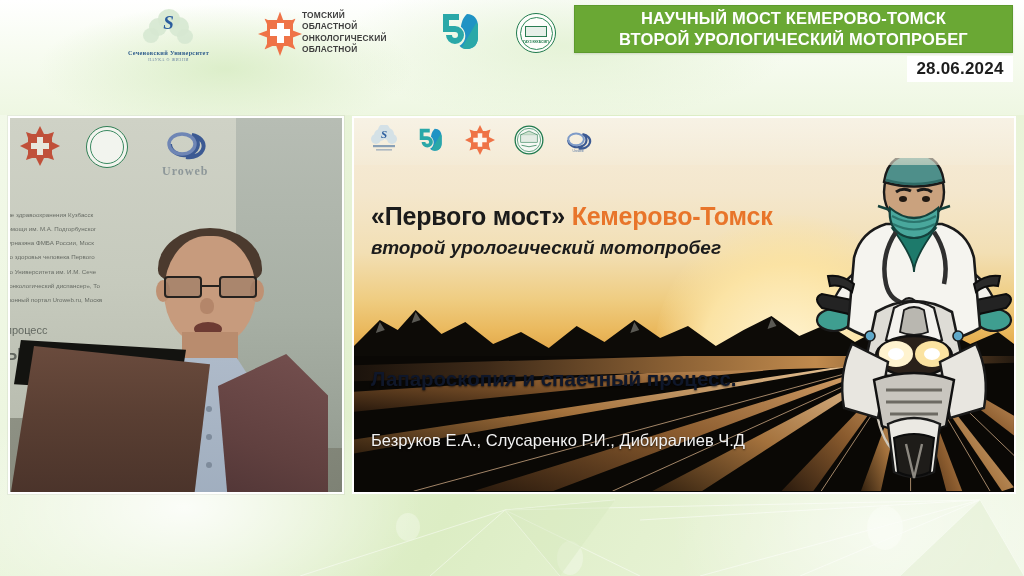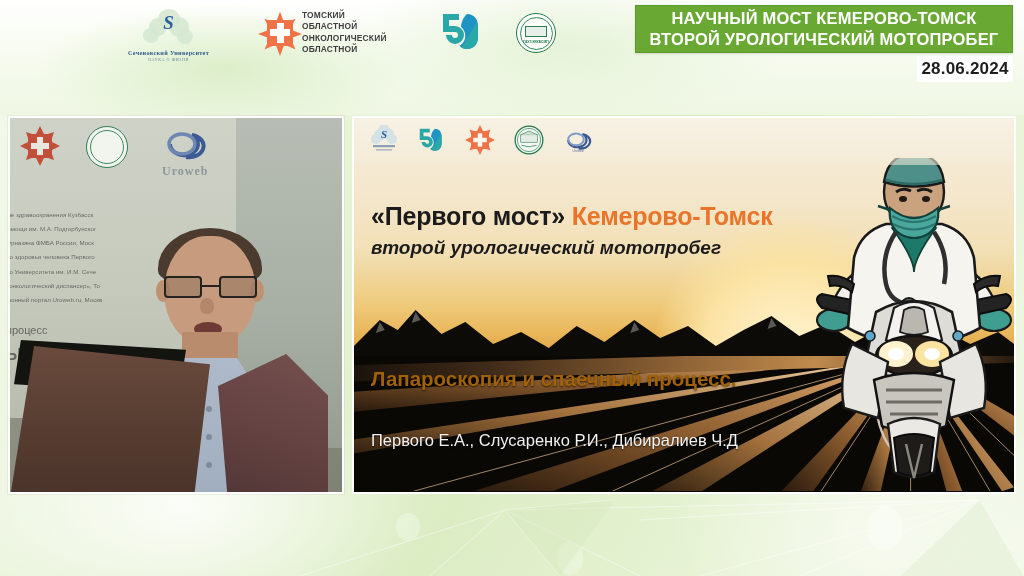--- a/index.html
+++ b/index.html
@@ -93,31 +93,31 @@
   }
   .seal::before{
     content:""; position:absolute; inset:2.5px; border-radius:50%;
     border:1px solid #2f8a5a;
   }
   .seal-bldg{ width:22px;height:11px;background:#e7efe8;border:.8px solid #2a7c52; position:relative; margin-bottom:4px;}
   .seal-txt{ position:absolute; bottom:8px; left:0;right:0; text-align:center; font:700 3.4px "Liberation Sans",sans-serif; color:#1f7a4d;}
 
   
   #header-banner{
-    position:absolute; right:11px; top:5px; width:378px; height:48px;
+    position:absolute; right:11px; top:5px; width:439px; height:48px;
     background:#6aa834; border:1px solid #5c9a2c; z-index:8;
     display:flex; flex-direction:column; align-items:center; justify-content:center;
     box-shadow:0 1px 2px rgba(0,0,0,.12);
   }
   #header-banner .hl{
     color:#ffffff; font:700 16.5px "Liberation Sans", sans-serif;
     letter-spacing:.2px; line-height:1.28; white-space:nowrap;
   }
   #date-badge{
-    position:absolute; right:11px; top:56px; width:96px;height:26px;
+    position:absolute; right:11px; top:56px; width:106px;height:26px;
     background:#ffffff; z-index:8;
     display:flex;align-items:center;justify-content:center;
     color:#1d1d1d; font:700 17px "Liberation Sans", sans-serif; letter-spacing:.2px;
   }
 
   
   #video-panel{
     position:absolute; left:8px; top:116px; width:336px; height:378px;
     border:2px solid #ffffff; overflow:hidden; z-index:5;
     background:#8d8b7e;
@@ -258,21 +258,21 @@
   .slide-sub{
     position:absolute; left:17px; top:119px; white-space:nowrap;
     font:italic 700 19px "Liberation Sans", sans-serif; color:#1b1b1b;
   }
   .slide-dates{
     position:absolute; left:17px; top:157px; white-space:nowrap;
     font:700 24px "Liberation Sans", sans-serif; color:#e8752a;
   }
   .slide-topic{
     position:absolute; left:17px; top:247px;
-    font:700 20.5px "Liberation Sans", sans-serif; color:#a16207; line-height:1.33;
+    font:700 20.5px "Liberation Sans", sans-serif; color:#0f172a; line-height:1.33;
     text-shadow:0 1px 2px rgba(0,0,0,.65);
   }
   .slide-authors{
     position:absolute; left:17px; top:313px; white-space:nowrap;
     font:400 16.5px "Liberation Sans", sans-serif; color:#f2f2f2;
     text-shadow:0 1px 2px rgba(0,0,0,.7);
   }
 
   
   #rider{ position:absolute; right:-6px; top:40px; width:212px; height:338px; }
@@ -627,14 +627,14 @@
 
   <div class="slide-title">
     <span>«Первого мост»</span>
     <span class="accent">Кемерово-Томск</span>
   </div>
   <div class="slide-sub">второй урологический мотопробег</div>
 
   <div class="slide-topic">
     <div>Лапароскопия и спаечный процесс.</div>
   </div>
-  <div class="slide-authors">Первого Е.А., Слусаренко Р.И., Дибиралиев Ч.Д</div>
+  <div class="slide-authors">Безруков Е.А., Слусаренко Р.И., Дибиралиев Ч.Д</div>
 </div>
 
 </body></html>

